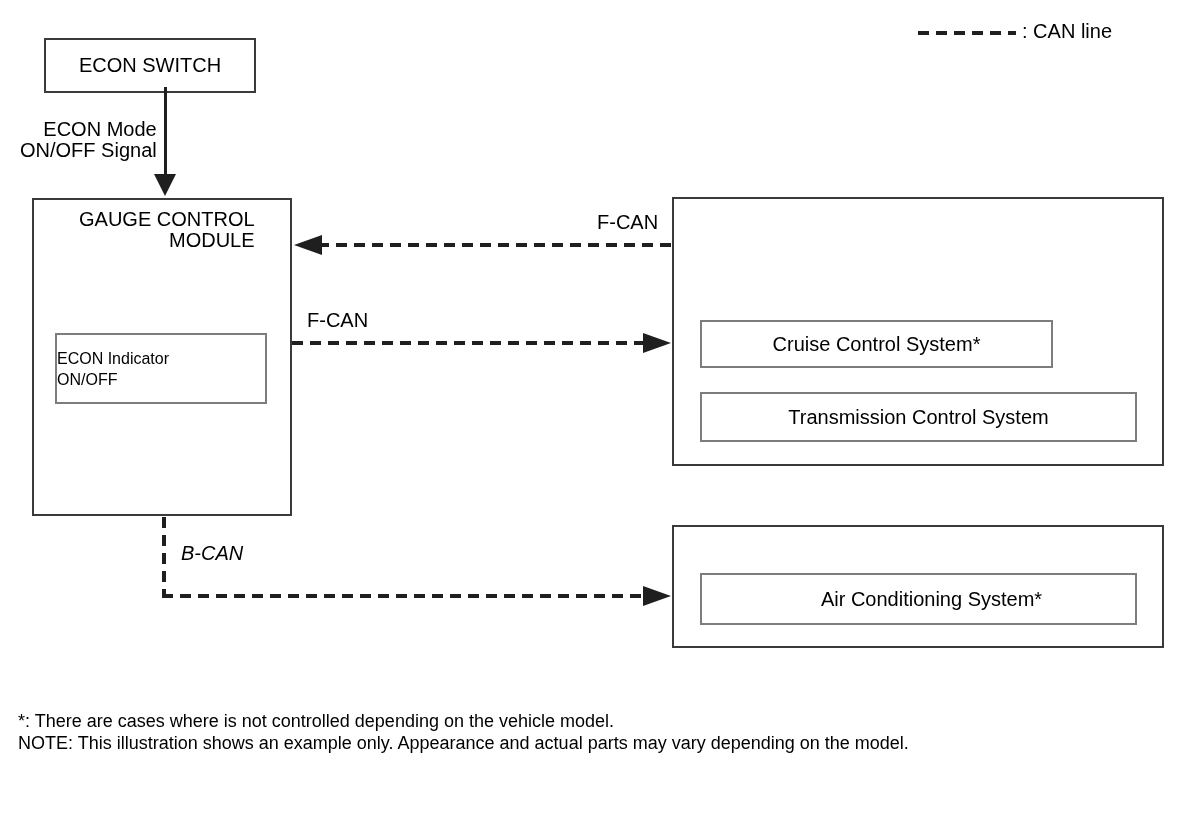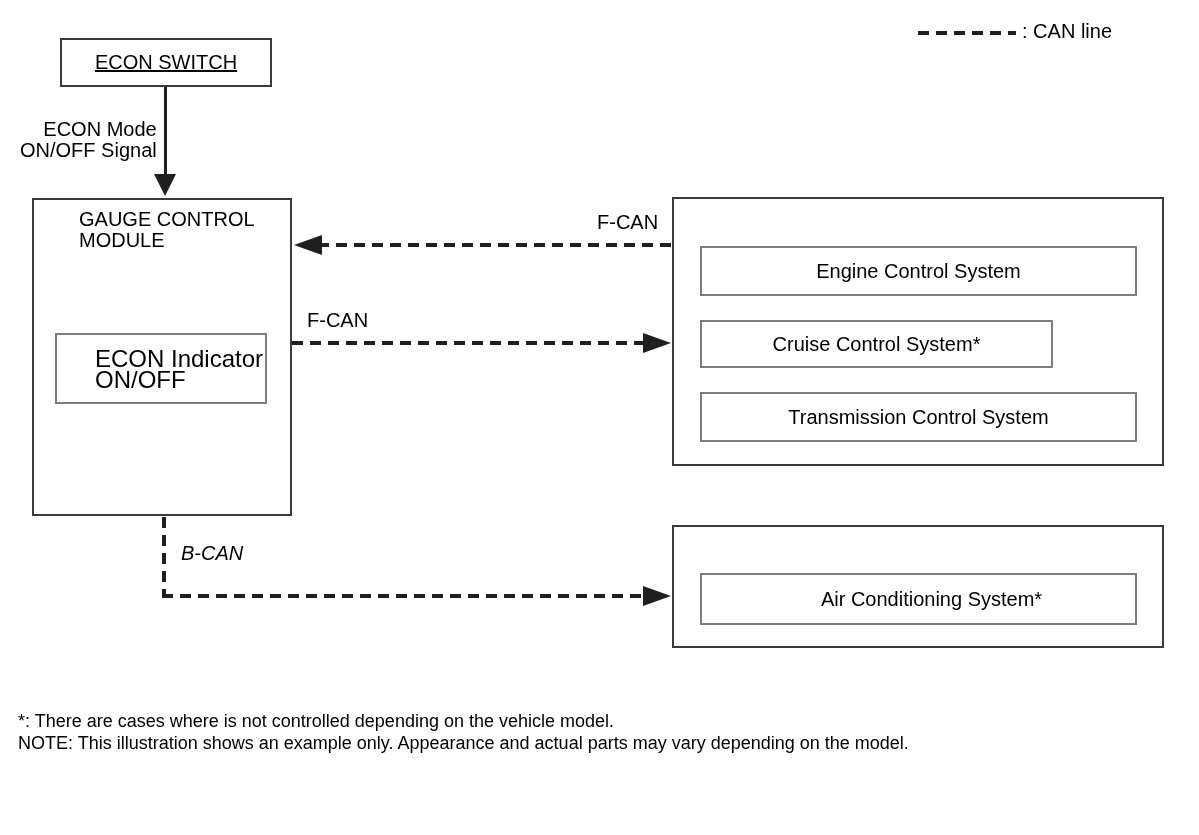--- a/index.html
+++ b/index.html
@@ -64,49 +64,46 @@
   }
 </style>
 </head>
 <body>
 
 <div id="stage">
 
   <div class="dash-h" style="left:918px;top:31px;width:98px;"></div>
   <div class="lbl" style="left:1022px;top:21px;">: CAN line</div>
 
-  <div class="box center-lbl" style="left:60px;top:38px;width:212px;height:49px;text-decoration:underline;">
+  <div class="box center-lbl" style="left:44px;top:38px;width:212px;height:55px;">
     <span>ECON SWITCH</span>
   </div>
 
   <div class="solid-v" style="left:164px;top:87px;height:88px;"></div>
   <div class="ah-down" style="left:154px;top:174px;"></div>
 
   <div class="lbl" style="left:20px;top:119px;text-align:right;"><span>ECON Mode</span><br><span>ON/OFF Signal</span></div>
 
   <div class="box" style="left:32px;top:198px;width:260px;height:318px;">
-    <div class="lbl" style="left:45px;top:9px;"><span>GAUGE CONTROL</span><br><span>MODULE</span></div>
+    <div class="lbl" style="left:45px;top:9px;text-align:right;"><span>GAUGE CONTROL</span><br><span>MODULE</span></div>
   </div>
 
   <div class="inner-box" style="left:55px;top:333px;width:212px;height:71px;justify-content:flex-start;">
-    <div style="padding-left:38px;font-size:24px;line-height:21px;"><span>ECON Indicator</span><br><span>ON/OFF</span></div>
+    <div style="font-size:16px;line-height:21px;"><span>ECON Indicator</span><br><span>ON/OFF</span></div>
   </div>
 
   <div class="lbl" style="left:597px;top:212px;">F-CAN</div>
   <div class="ah-left" style="left:294px;top:235px;"></div>
   <div class="dash-h" style="left:318px;top:243px;width:354px;"></div>
 
   <div class="lbl" style="left:307px;top:310px;">F-CAN</div>
   <div class="dash-h" style="left:292px;top:341px;width:352px;"></div>
   <div class="ah-right" style="left:643px;top:333px;"></div>
 
   <div class="box" style="left:672px;top:197px;width:492px;height:269px;">
-    <div class="inner-box" style="left:26px;top:47px;width:437px;height:50px;">
-      <span style="font-size:20px;">Engine Control System</span>
-    </div>
     <div class="inner-box" style="left:26px;top:121px;width:353px;height:48px;">
       <span style="font-size:20px;">Cruise Control System*</span>
     </div>
     <div class="inner-box" style="left:26px;top:193px;width:437px;height:50px;">
       <span style="font-size:20px;">Transmission Control System</span>
     </div>
   </div>
 
   <div class="dash-v" style="left:162px;top:517px;height:79px;"></div>
   <div class="lbl" style="left:181px;top:543px;font-style:italic;">B-CAN</div>

